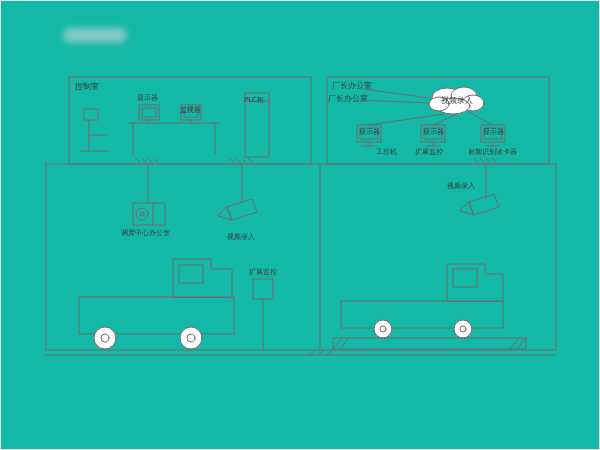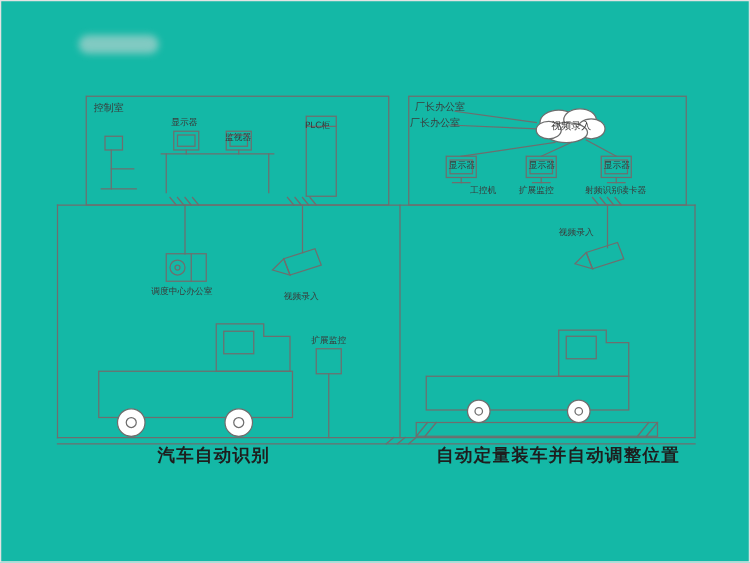--- a/index.html
+++ b/index.html
@@ -192,16 +192,14 @@
   <div class="lbl small" style="left:358px;top:128px">显示器</div>
   <div class="lbl small" style="left:422px;top:128px">显示器</div>
   <div class="lbl small" style="left:482px;top:128px">显示器</div>
 
   <div class="lbl small" style="left:375px;top:148px">工控机</div>
   <div class="lbl small" style="left:414px;top:148px">扩展监控</div>
   <div class="lbl small" style="left:467px;top:148px">射频识别读卡器</div>
 
   <div class="lbl small" style="left:446px;top:182px">视频录入</div>
 
-  <div class="caption" style="left:125px;top:357px">汽车自动识别</div>
-  <div class="caption" style="left:348px;top:357px">自动定量装车并自动调整位置</div>
 
 </div>
 
 </body></html>

